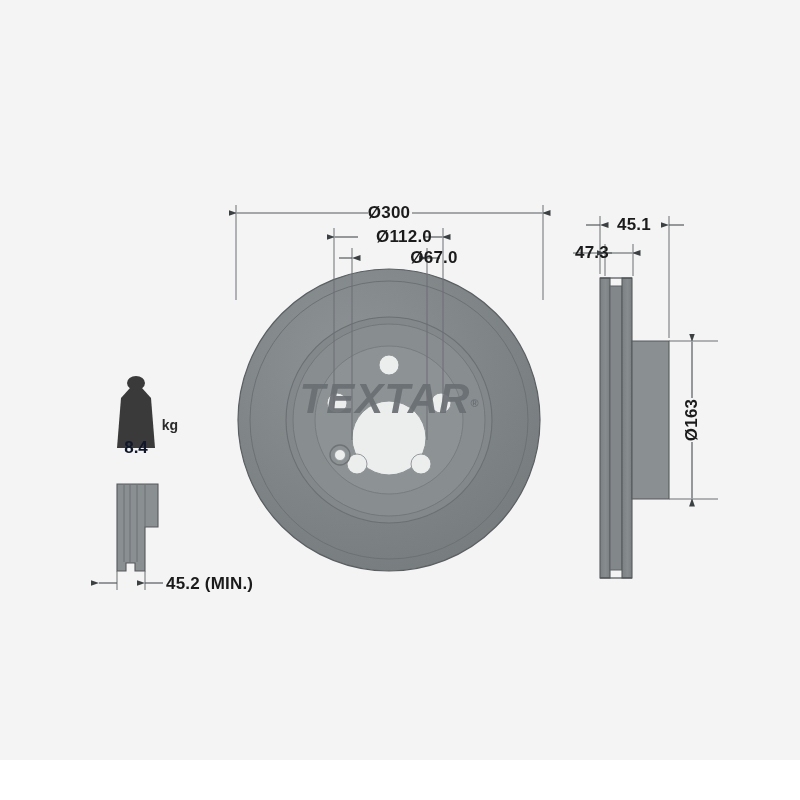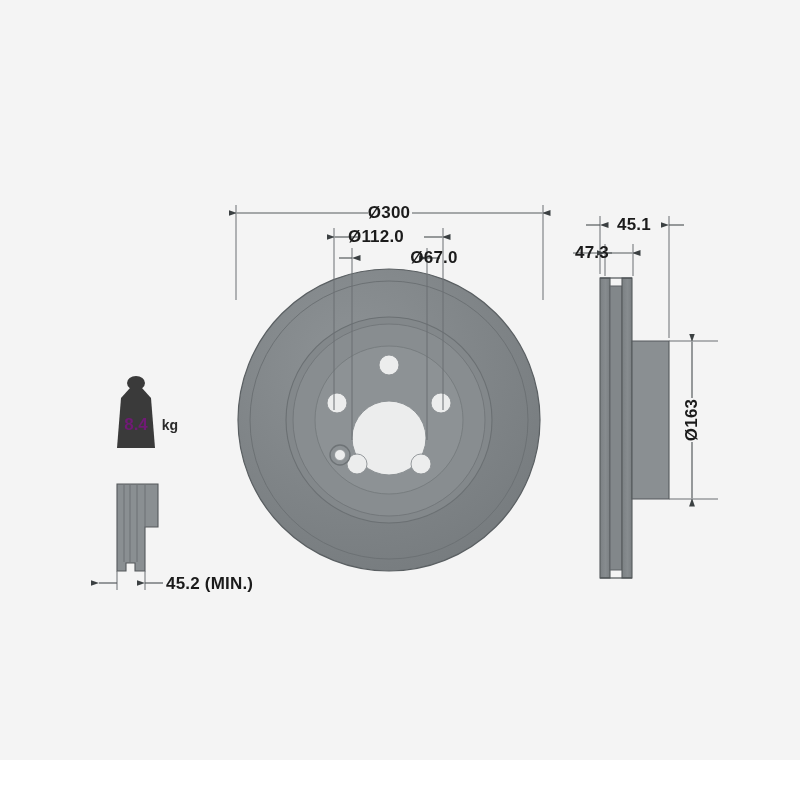--- a/index.html
+++ b/index.html
@@ -35,23 +35,24 @@
     transform: translate(-50%, -50%);
   }
   .dim-label.rot {
     transform: translate(-50%, -50%) rotate(-90deg);
   }
   .weight-num {
     position: absolute;
     font-family: "Liberation Sans", sans-serif;
     font-size: 17px;
     font-weight: 700;
-    color: #701a75;
-    white-space: nowrap;
-    transform: translate(-50%, -50%);
+    color: #0f172a;
+    white-space: nowrap;
+    transform: translate(-50%, -50%);
+    margin-top: 23px;
   }
   .weight-unit {
     position: absolute;
     font-family: "Liberation Sans", sans-serif;
     font-size: 14px;
     font-weight: 700;
     color: #2b2b2b;
     white-space: nowrap;
     transform: translate(-50%, -50%);
   }
@@ -203,30 +204,33 @@
     </g>
 
     <g>
       <path d="M127,383 a9,7 0 0 1 18,0 a9,7 0 0 1 -18,0 Z" fill="#3a3a3a"></path>
       <path d="M130,388 L142,388 L151,398 L155,448 L117,448 L121,398 Z" fill="#3a3a3a"></path>
     </g>
   </svg>
 
   <div class="dim-label centered" style="left:389px; top:213px;">Ø300</div>
 
-  <div class="dim-label centered" style="left:376px; top:237px;">Ø112.0</div>
+  <div class="dim-label centered" style="left:404px; top:237px;">Ø112.0</div>
 
   <div class="dim-label centered" style="left:390px; top:258px;margin-left:44px;">Ø67.0</div>
 
   <div class="dim-label centered" style="left:634px; top:225px;">45.1</div>
 
   <div class="dim-label centered" style="left:592px; top:253px;">47.3</div>
 
   <div class="dim-label rot" style="left:692px; top:420px;">Ø163</div>
 
   <div class="dim-label" style="left:166px; top:574px;">45.2 (MIN.)</div>
 
   <div class="weight-num" style="left:136px; top:425px;">8.4</div>
 
   <div class="weight-unit" style="left:170px; top:425px;">kg</div>
 
+  <div class="brand-wrap">
+    <span class="brand-text">TEXTAR</span><span class="brand-reg">®</span>
+  </div>
 
 </div>
 
 </body></html>

